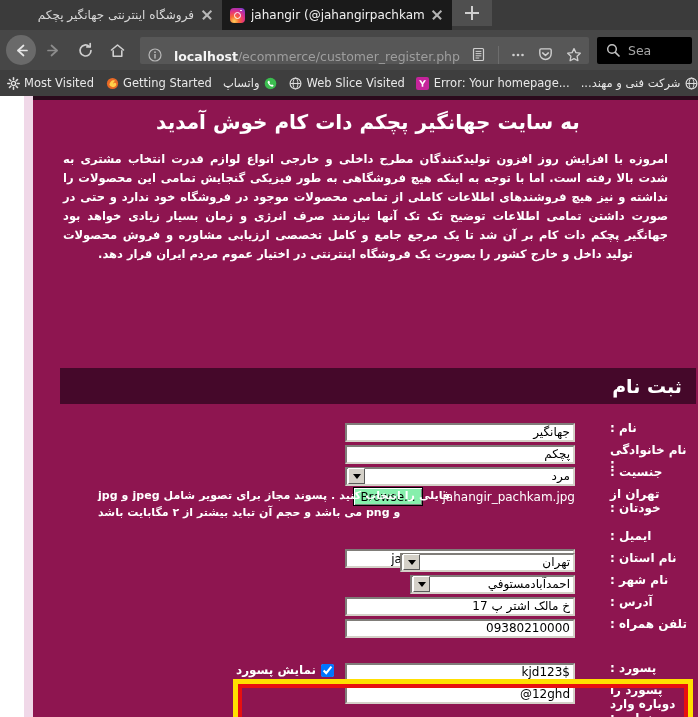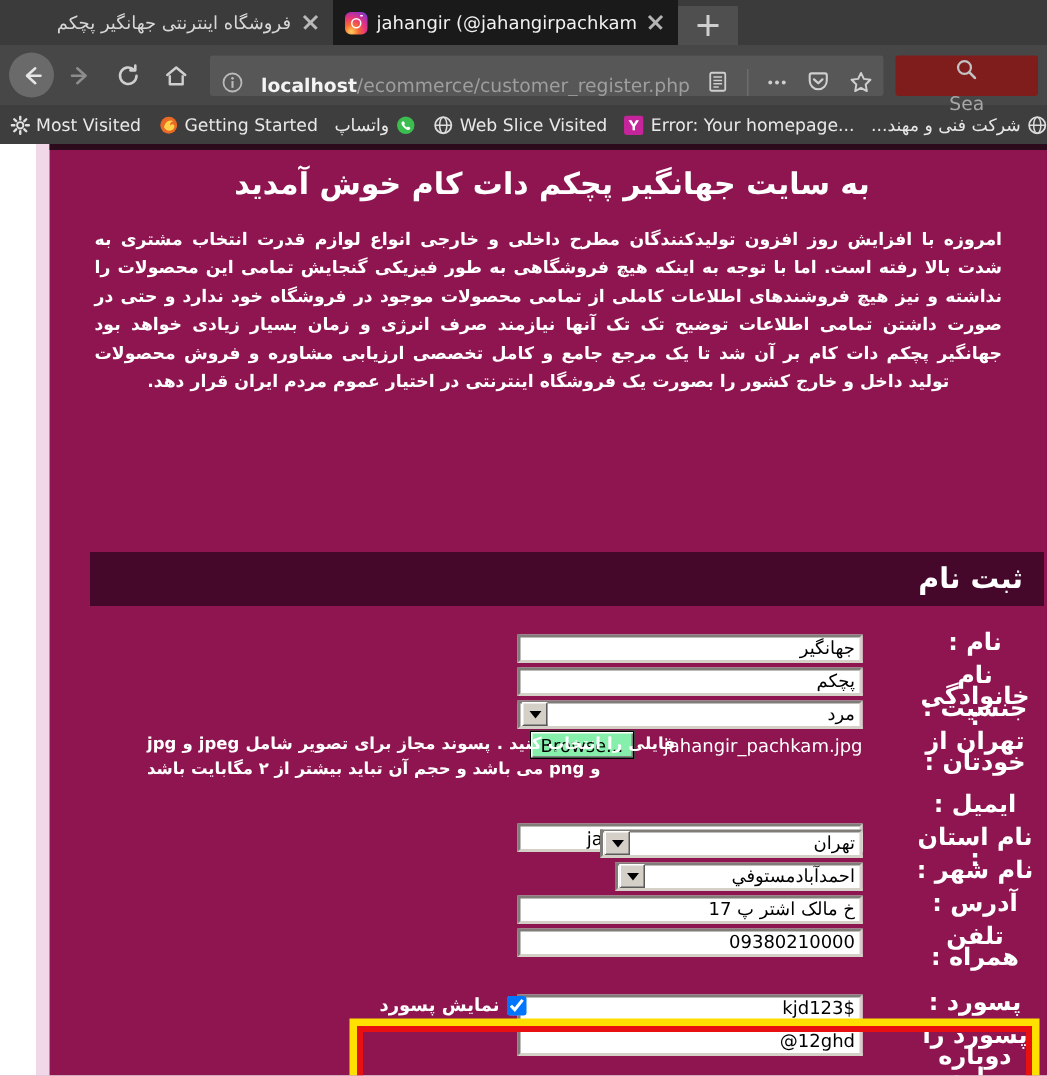--- a/index.html
+++ b/index.html
@@ -5,21 +5,21 @@
   html,body{margin:0;padding:0;}
   body{
     width:698px;height:717px;overflow:hidden;
     background:#ffffff;
     font-family:"DejaVu Sans","Liberation Sans",sans-serif;
     -webkit-font-smoothing:none;
   }
   .browser{width:698px;height:717px;position:relative;background:#fff;}
 
   
-  .tabstrip{height:30px;background:#3b3b3b;display:flex;align-items:flex-end;direction:ltr;}
+  .tabstrip{height:30px;background:#3b3b3b;display:flex;direction:ltr;}
   .tab{height:30px;display:flex;align-items:center;gap:6px;padding:0 8px;box-sizing:border-box;
        font-size:12px;color:#d8d8d8;max-width:230px;position:relative;}
   .tab.inactive{background:#3b3b3b;flex:0 0 222px;}
   .tab.active{background:#1a1a1a;flex:0 0 272px;color:#f2f2f2;}
   .tab-title{flex:1;white-space:nowrap;overflow:hidden;text-overflow:clip;font-size:12px;line-height:30px;}
   .tab.inactive .tab-title{direction:rtl;text-align:right;}
   .tab.active .tab-title{direction:ltr;text-align:left;}
   .tab-close{width:14px;height:14px;flex:0 0 14px;position:relative;opacity:.85;}
   .tab-close:before,.tab-close:after{content:"";position:absolute;left:1px;top:6px;width:12px;height:1.6px;background:#cfcfcf;}
   .tab-close:before{transform:rotate(45deg);}
@@ -38,21 +38,21 @@
   
   .navbar{height:40px;background:#474747;display:flex;align-items:center;direction:ltr;padding:0 6px;box-sizing:border-box;gap:2px;}
   .navbtn{width:30px;height:30px;display:flex;align-items:center;justify-content:center;flex:0 0 30px;}
   .navbtn svg{display:block;}
   .back-circle{background:#6a6a6a;border-radius:50%;}
   .urlbar{flex:1;height:27px;background:#575757;border-radius:2px;margin:0 6px;display:flex;align-items:flex-end;padding:0 6px;box-sizing:border-box;gap:10px;}
   .url-text{flex:1;font-size:12.5px;color:#9e9e9e;white-space:nowrap;overflow:hidden;direction:ltr;}
   .url-text b{color:#f4f4f4;font-weight:bold;}
   .urlicon{width:18px;height:18px;flex:0 0 18px;display:flex;align-items:center;justify-content:center;}
   .vdiv{width:1px;height:18px;background:#6d6d6d;}
-  .searchbar{width:120px;height:27px;background:#7f1d1d;border-radius:2px;display:flex;align-items:center;padding:0 7px;box-sizing:border-box;gap:6px;flex-direction:column;}
+  .searchbar{width:120px;height:27px;background:#000000;border-radius:2px;display:flex;align-items:center;padding:0 7px;box-sizing:border-box;gap:6px;}
   .searchbar .stext{font-size:12.5px;color:#a7a7a7;direction:ltr;}
 
   
   .bmbar{height:26px;background:#3e3e3e;display:flex;align-items:center;direction:ltr;padding:0 6px;box-sizing:border-box;gap:11px;}
   .bm{display:flex;align-items:center;gap:4px;font-size:11.5px;color:#e8e8e8;white-space:nowrap;text-align:center;}
   .bm.rtl{direction:rtl;}
   .bmico{width:14px;height:14px;flex:0 0 14px;display:flex;align-items:center;justify-content:center;}
 
   
   .page{position:relative;height:621px;background:#ffffff;overflow:hidden;}
@@ -68,21 +68,21 @@
       font-size:11.5px;line-height:19px;color:#ffffff;font-weight:bold;}
 
   .sechead{position:absolute;right:2px;top:272px;width:636px;height:36px;background:#45082a;
       display:flex;align-items:center;justify-content:flex-start;box-sizing:border-box;padding-right:14px;}
   .sechead span{font-size:19px;font-weight:bold;color:#ffffff;}
 
   
   .form{position:absolute;right:0;top:325px;width:665px;}
   .row{position:relative;height:21px;margin-bottom:1px;}
   .row.tall{height:41px;}
-  .lbl{position:absolute;right:8px;top:0;width:80px;text-align:center;font-size:16px;font-weight:bold;color:#ffffff;line-height:14px;}
+  .lbl{position:absolute;right:8px;top:0;width:80px;text-align:left;font-size:12px;font-weight:bold;color:#ffffff;line-height:14px;}
   .lbl.two{line-height:14px;}
   .fld{position:absolute;}
   input.txt,select.sel{
     font-family:"DejaVu Sans","Liberation Sans",sans-serif;
     font-size:12px;height:19px;box-sizing:border-box;
     background:#ffffff;color:#000000;
     border:2px inset #d4d0c8;
     padding:0 3px;direction:rtl;text-align:right;outline:none;
   }
   input.txt.ltr{direction:ltr;text-align:right;}
@@ -373,21 +373,21 @@
           </div>
         </div>
 
         <div class="row"></div>
 
         <div class="row">
           <div class="lbl">پسورد :</div>
           <div class="fld" style="right:123px;top:0;padding-left:44px;">
             <input class="txt ltr" type="text" style="width: 230px;" value="kjd123$">
           </div>
-          <div class="chkline" style="right:347px;top:2px;">
+          <div class="chkline" style="right:364px;top:2px;">
             <input class="chk" type="checkbox" checked="" style="">
             <label>نمایش پسورد</label>
           </div>
         </div>
 
         <div class="row tall">
           <div class="lbl two">پسورد را دوباره وارد نمایید :</div>
           <div class="fld" style="right:123px;top:0;">
             <input class="txt ltr" type="text" style="width: 230px;" value="@12ghd">
           </div>

